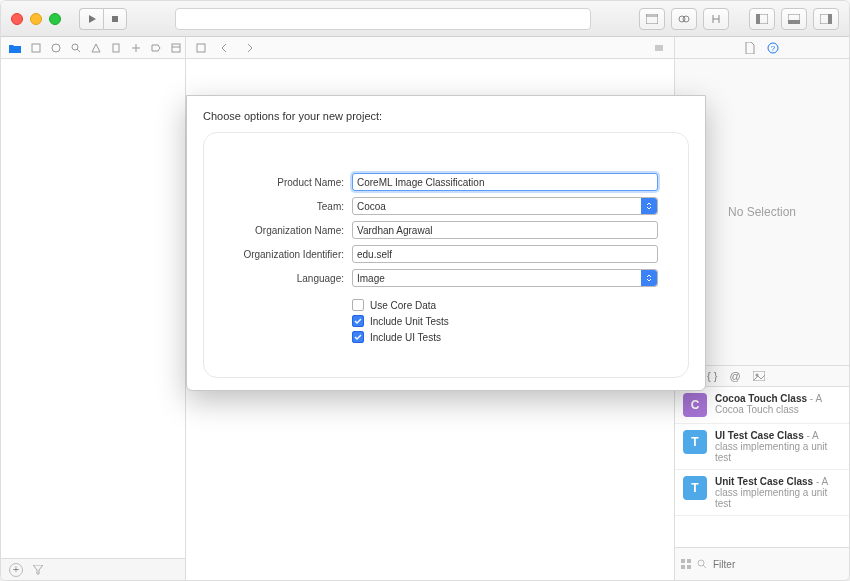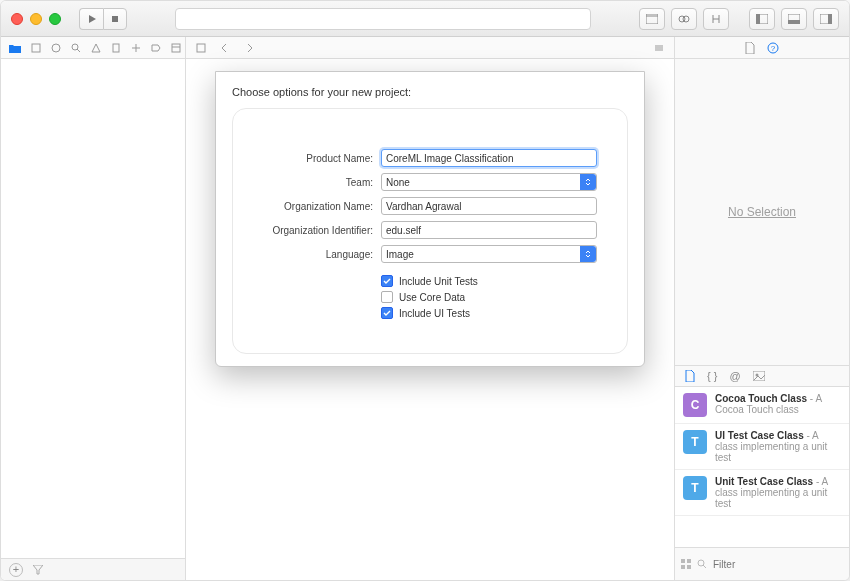--- a/index.html
+++ b/index.html
@@ -45,37 +45,37 @@
 
   .left-col { width: 185px; border-right: 1px solid #ddd; background:#fff; display:flex; flex-direction:column;}
   .left-body { flex:1; background:#fff;}
 
   .mid-col { flex:1; display:flex; flex-direction:column; background:#f6f6f6;}
   .mid-body { flex:1; position:relative; background:#fff;}
 
   .right-col { width: 175px; border-left:1px solid #ddd; background:#f9f9f9; display:flex; flex-direction:column;}
   .right-top { height:22px; border-bottom:1px solid #ddd; display:flex; align-items:center; justify-content:center; gap:12px; color:#888;}
   .right-top .sel { color:#1a7af0;}
-  .right-noselection { flex:1; display:flex; align-items:center; justify-content:center; color:#a0a0a0; font-size:12px;text-decoration:underline;}
+  .right-noselection { flex:1; display:flex; align-items:center; justify-content:center; color:#a0a0a0; font-size:12px;}
   .lib-tabs { height:22px; border-top:1px solid #ddd; border-bottom:1px solid #ddd; display:flex; align-items:center; justify-content:flex-start; gap:12px; padding:0 10px; color:#888;}
   .lib-tabs .sel { color:#1a7af0;}
   .lib-list { height:160px; overflow:auto; background:#fff;}
   .lib-item { display:flex; gap:8px; padding:6px 8px; border-bottom:1px solid #eee; align-items:flex-start;}
   .lib-item-left-icon { width:24px; height:24px; border-radius:4px; display:flex; align-items:center; justify-content:center; color:#fff; font-weight:bold; font-size:12px; flex-shrink:0;}
   .lib-item-left-icon.c { background:#a674d6; }
   .lib-item-left-icon.t { background:#4fa9e8; }
   .lib-item .txt { font-size:10px; color:#666;}
   .lib-item .title { color:#333; font-weight:600;}
   .lib-item .sub { color:#999; font-weight:400;}
   .lib-filter { height:14px; border-top:1px solid #ddd; display:flex; align-items:center; padding:16px 6px; gap:6px; color:#999;}
   .lib-filter input { flex:1; border:none; background:transparent; font-size:10px; color:#666; outline:none;}
 
   
   .sheet {
-    position:absolute; top:12px; left: 0; right:0; margin: 0 auto; width: 430px;
+    position:absolute; top:36px; left: 0; right:0; margin: 0 auto; width: 520px;
     background:#fff; border:1px solid #c8c8c8; border-bottom-left-radius:6px; border-bottom-right-radius:6px;
     box-shadow: 0 10px 30px rgba(0,0,0,0.25); padding: 14px 16px 12px; z-index: 20;
   }
   .sheet-heading { font-size:11px; color:#333; margin-bottom: 10px;}
   .sheet-body { background:#fff; border:1px solid #e8e8e8; border-radius:14px; padding: 40px 30px 30px; min-height: 210px;}
   .form-row { display:flex; align-items:center; gap:8px; margin-bottom:6px;}
   .form-label { width:110px; text-align:right; color:#444; font-size:10px;}
   .form-field { flex:1; }
   .form-field input[type="text"], .form-field .select {
     width:100%; height:18px; border:1px solid #b9b9b9; border-radius:3px; font-size:10px;
@@ -288,21 +288,21 @@
               <div class="form-label">Product Name:</div>
               <div class="form-field">
                 <input type="text" class="focused" value="CoreML Image Classification" style="">
               </div>
             </div>
 
             <div class="form-row">
               <div class="form-label">Team:</div>
               <div class="form-field">
                 <div class="select">
-                  <span>None</span>
+                  <span>Cocoa</span>
                   <span class="sel-toggle">
                     <svg viewBox="0 0 8 8">
                         <polyline points="2,3 4,1 6,3" fill="none" stroke="#fff" stroke-width="1"></polyline>
                         <polyline points="2,5 4,7 6,5" fill="none" stroke="#fff" stroke-width="1"></polyline>
                       </svg>
                   </span>
                 </div>
               </div>
             </div>
 
@@ -332,37 +332,37 @@
                         <polyline points="2,5 4,7 6,5" fill="none" stroke="#fff" stroke-width="1"></polyline>
                       </svg>
                   </span>
                 </div>
               </div>
             </div>
 
             <div style="height:6px"></div>
 
             <div class="checkbox-row">
-              <div class="chk checked">
-                <svg viewBox="0 0 8 8">
-                    <polyline points="1,4 3,6 7,2" fill="none" stroke="#fff" stroke-width="1.4"></polyline>
-                  </svg>
-              </div>
-              <span>Include Unit Tests</span>
-            </div>
-            <div class="checkbox-row">
               <div class="chk"></div>
               <span>Use Core Data</span>
             </div>
             <div class="checkbox-row">
               <div class="chk checked">
                 <svg viewBox="0 0 8 8">
                     <polyline points="1,4 3,6 7,2" fill="none" stroke="#fff" stroke-width="1.4"></polyline>
                   </svg>
               </div>
+              <span>Include Unit Tests</span>
+            </div>
+            <div class="checkbox-row">
+              <div class="chk checked">
+                <svg viewBox="0 0 8 8">
+                    <polyline points="1,4 3,6 7,2" fill="none" stroke="#fff" stroke-width="1.4"></polyline>
+                  </svg>
+              </div>
               <span>Include UI Tests</span>
             </div>
 
           </div>
         </div>
 
       </div>
     </div>
 
     <div class="right-col">

